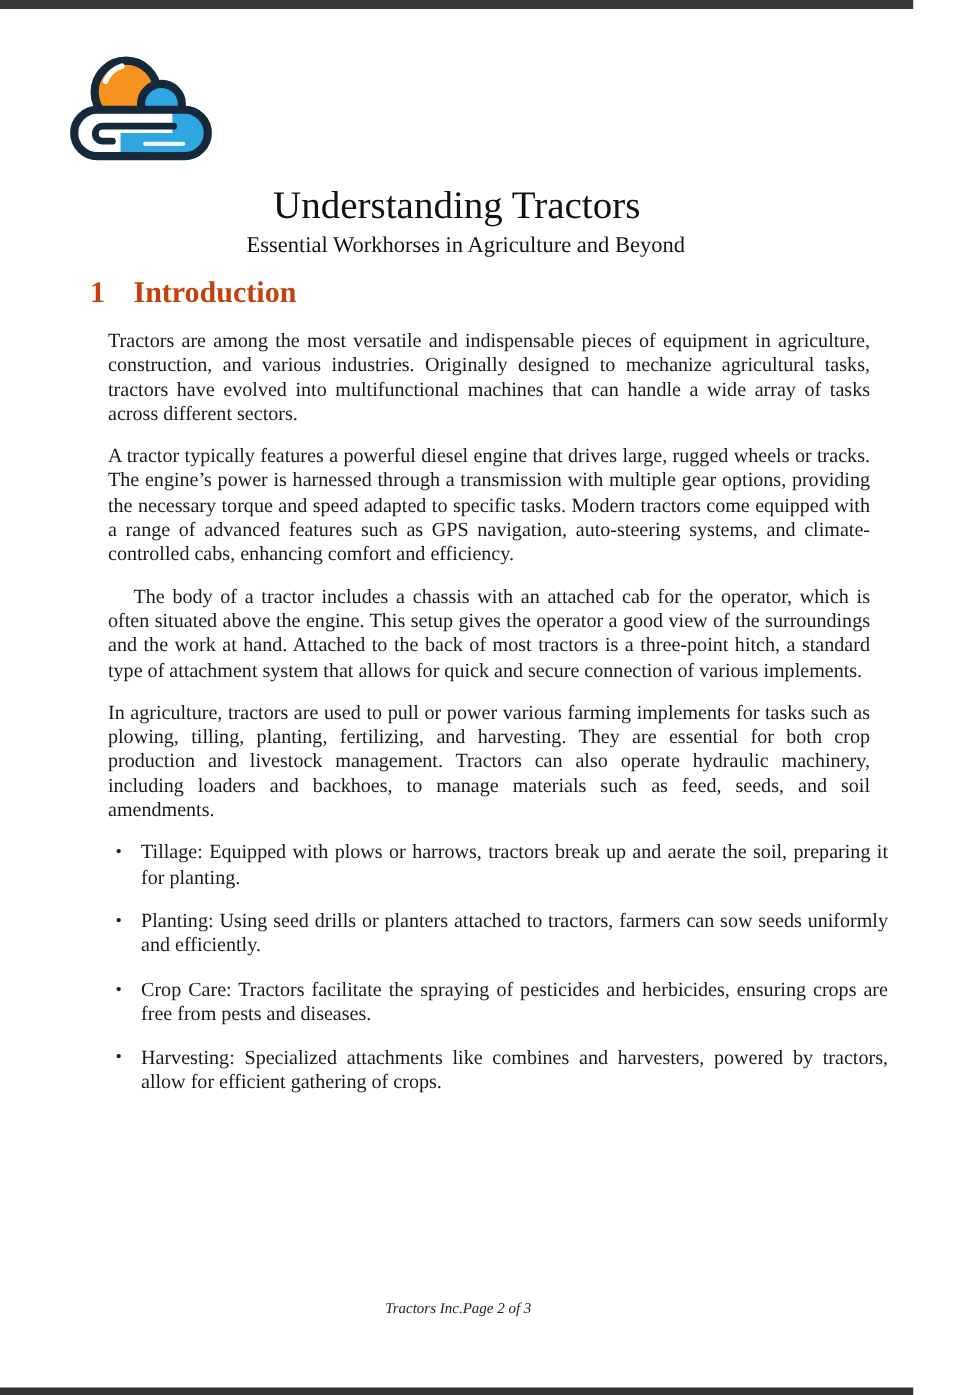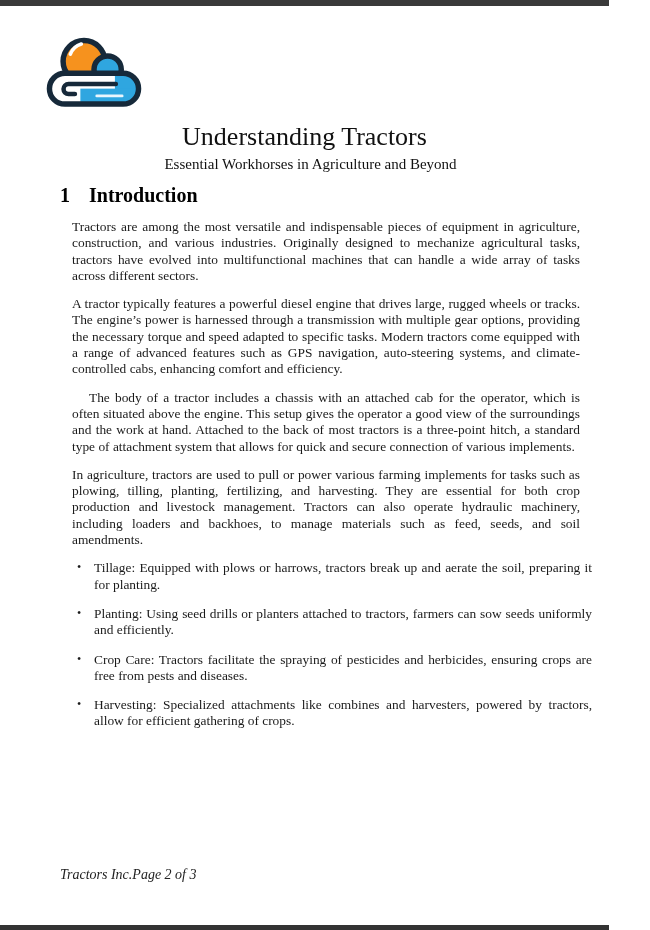--- a/index.html
+++ b/index.html
@@ -48,21 +48,21 @@
     position: absolute;
     top: 183px;
     left: 60px;
     width: 532px;
   }
   h2.section-heading {
     font-size: 20px;
     font-weight: bold;
     line-height: 24px;
     margin: 0 0 9px 0;
-    color: #000000;
+    color: #c2410c;
   }
   .sec-2 h2.section-heading, .sec-3 h2.section-heading { margin-top: 23px; }
   .heading-number { display: inline-block; margin-right: 19px; }
   p.body-par {
     font-size: 13.4px;
     line-height: 16.3px;
     margin: 12px;
     text-align: justify;
   }
   p.body-par.indented { text-indent: 17px; }
@@ -85,23 +85,23 @@
     top: -1px;
     font-size: 12px;
   }
   .bullet-term { font-weight: normal; }
   .footer {
     position: absolute;
     top: 867px;
     left: 60px;
     right: 58px;
     display: flex;
-    justify-content: flex-start;
+    justify-content: center;
     font-style: italic;
-    font-size: 14px;
+    font-size: 10px;
     color: #222222;
   }
 </style>
 </head>
 <body>
 
 <div class="page">
   <div class="edge-bar-top"></div>
 
   <div class="logo-wrap">

